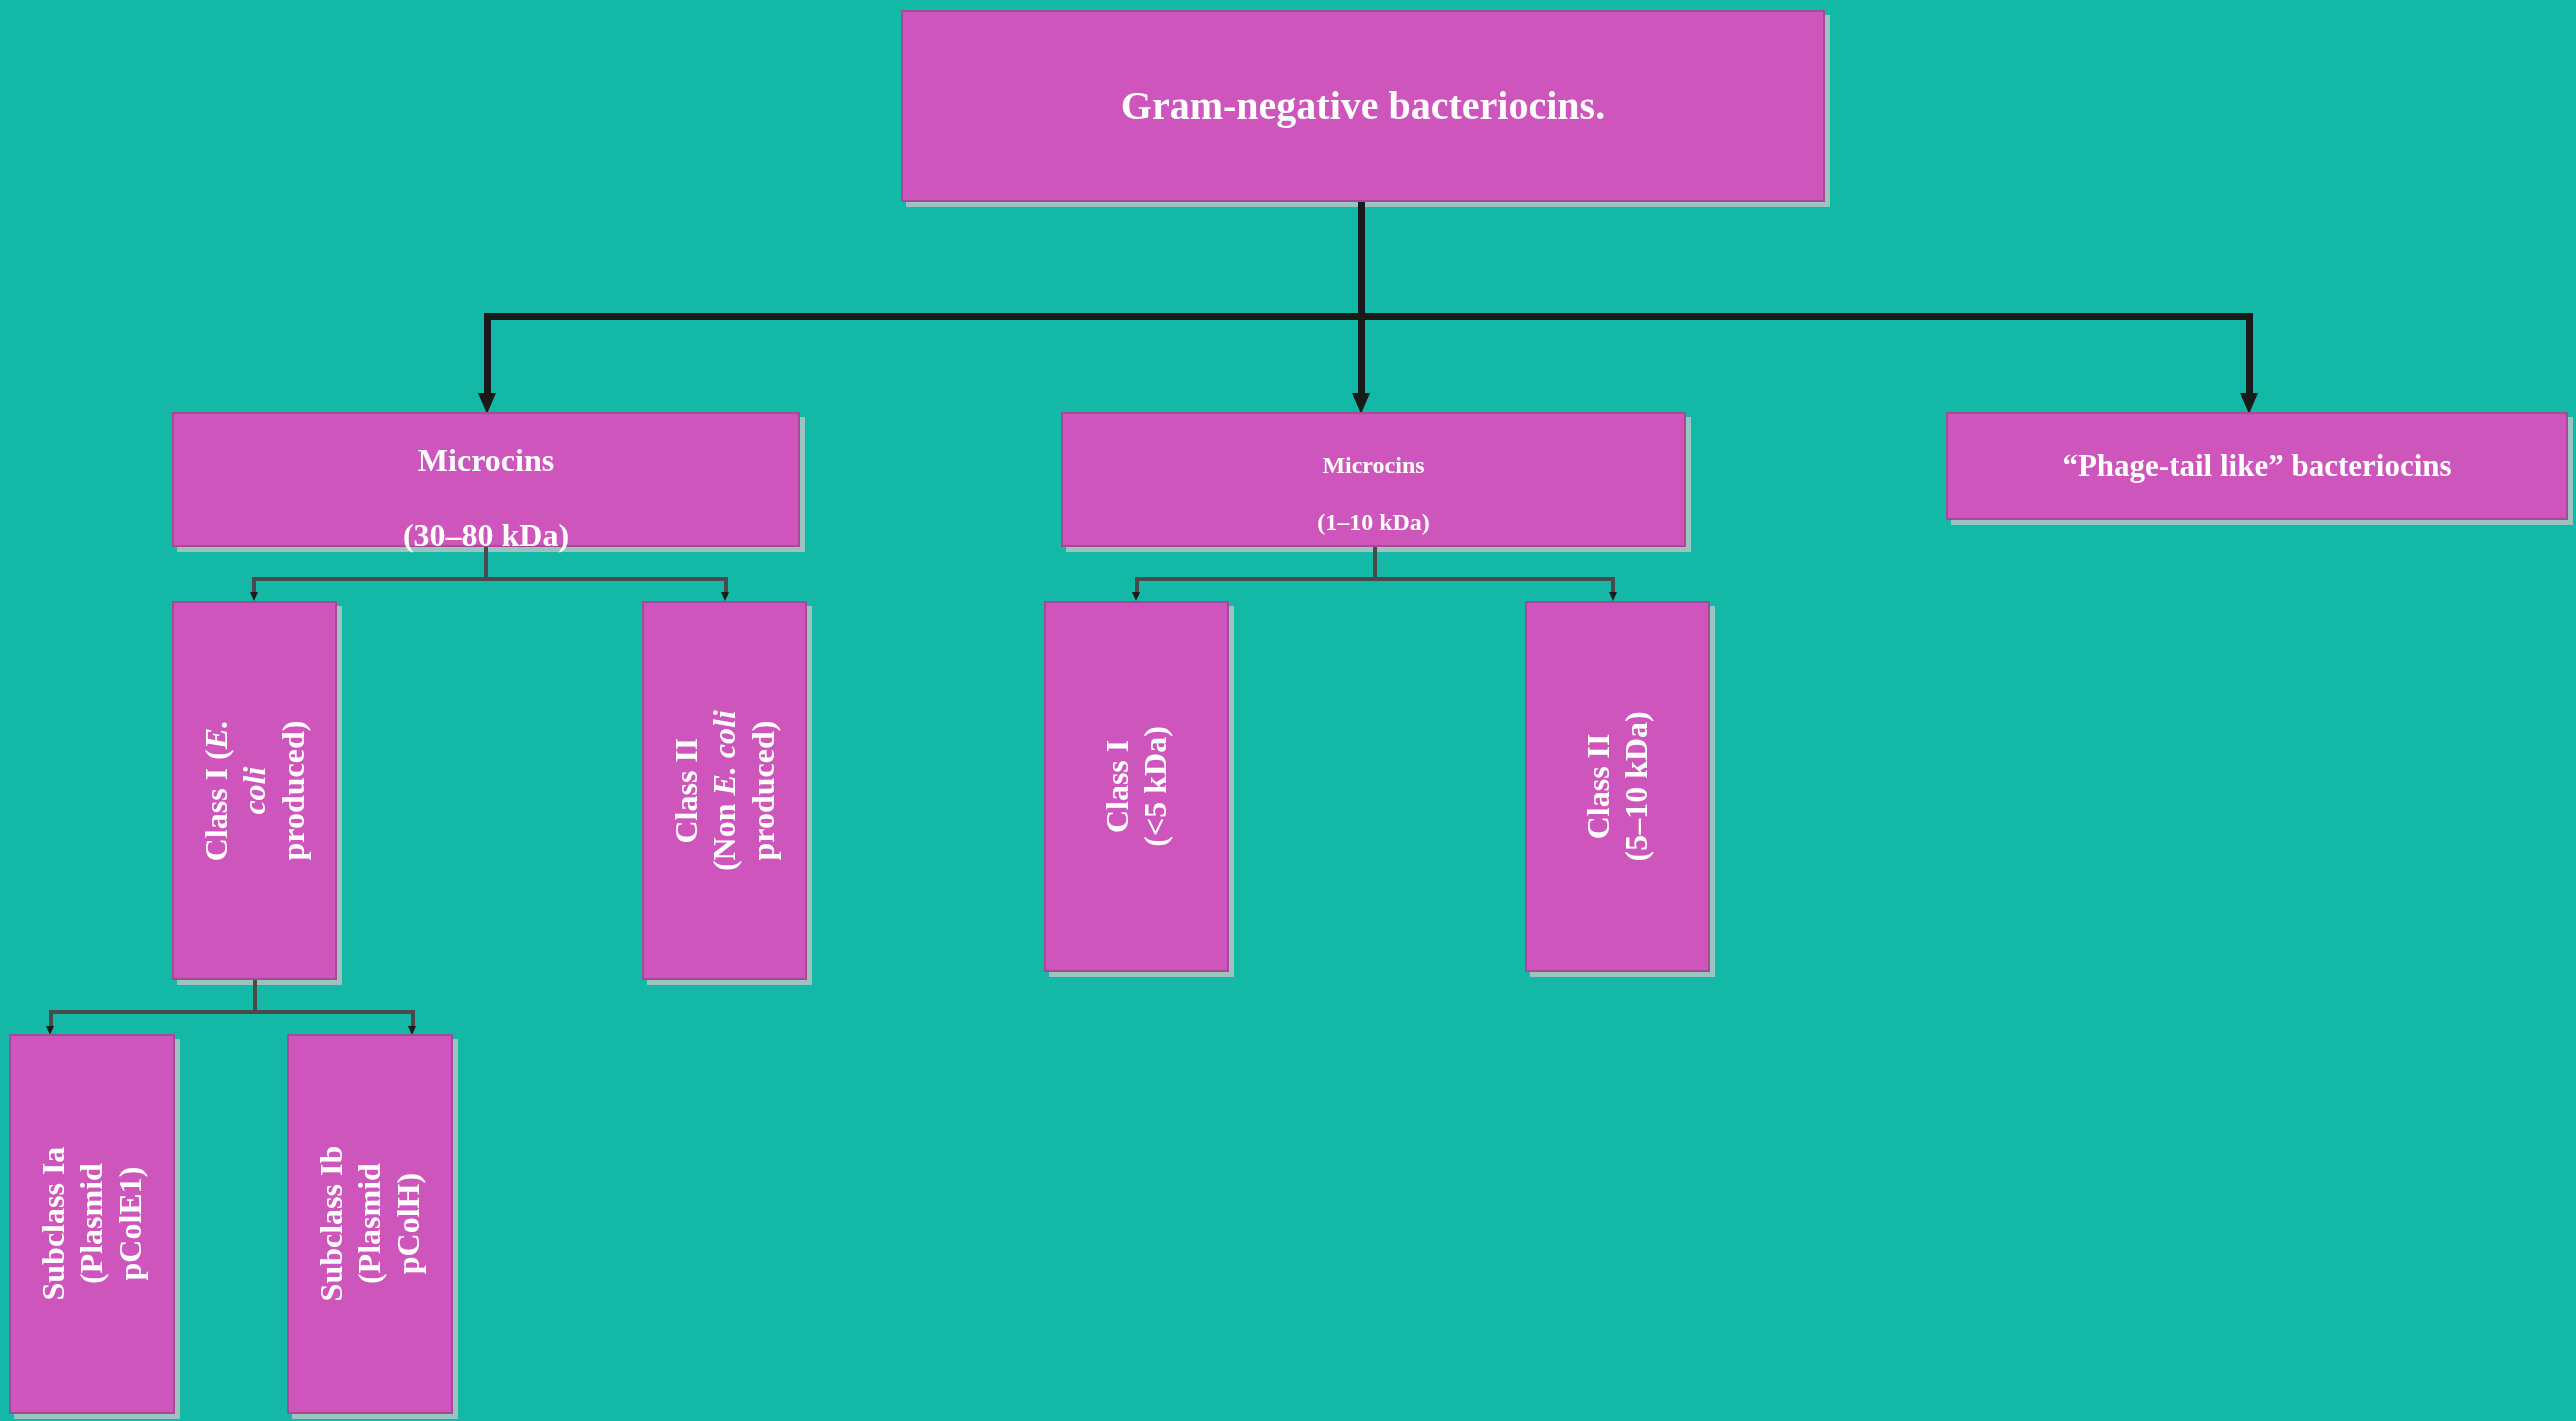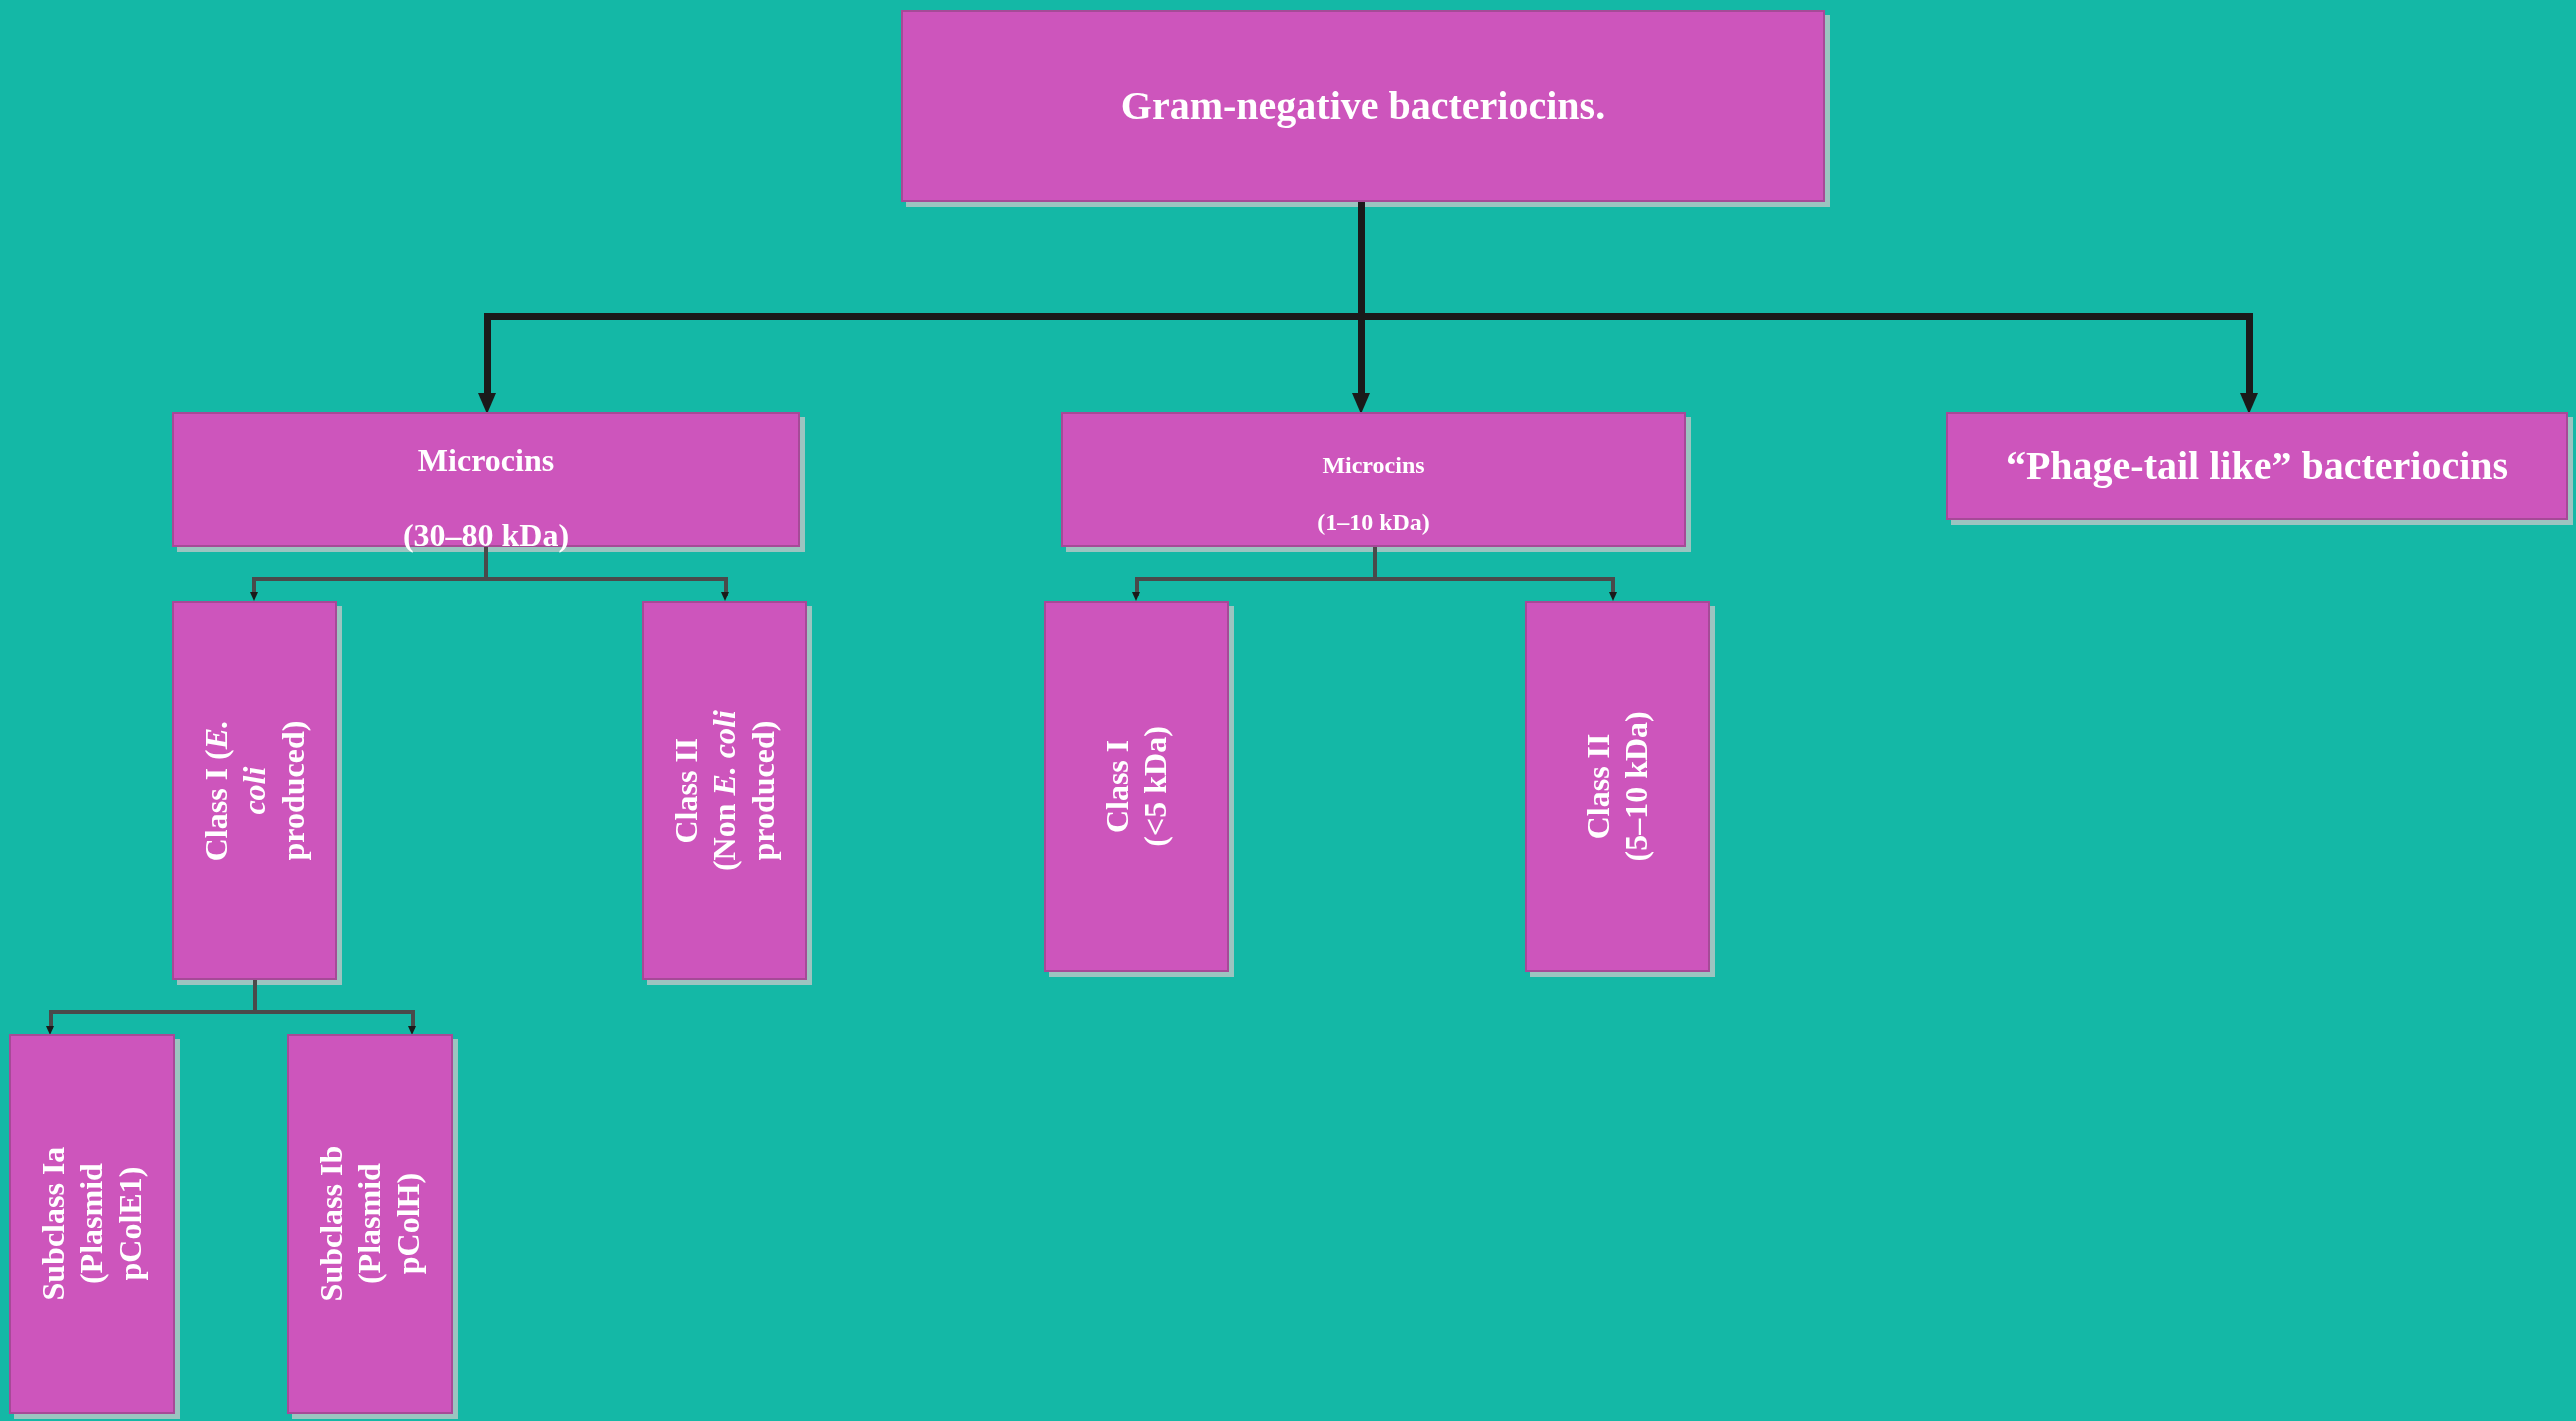--- a/index.html
+++ b/index.html
@@ -105,21 +105,21 @@
     </span>
   </div>
 
   <div class="node" style="left:1061px; top:412px; width:625px; height:135px; font-size:24px;justify-content:center;">
     <span class="txt">
       <span>Microcins</span><br>
       <span>(1–10 kDa)</span>
     </span>
   </div>
 
-  <div class="node" style="left:1946px; top:412px; width:622px; height:108px; font-size:40px;">
+  <div class="node" style="left:1946px; top:412px; width:622px; height:108px; font-size:31px;">
     <span class="txt">“Phage-tail like” bacteriocins</span>
   </div>
 
   <div class="thin-v" style="left:484px; top:547px; width:3.6px; height:32px;"></div>
   <div class="thin-h" style="left:252px; top:577px; width:475px; height:3.6px;"></div>
   <div class="thin-v" style="left:252px; top:577px; width:3.6px; height:18.6px;"></div>
   <div class="arrow-down-sm" style="left:250px; top:592px;"></div>
   <div class="thin-v" style="left:724px; top:577px; width:3.6px; height:18.6px;"></div>
   <div class="arrow-down-sm" style="left:721px; top:592px;"></div>
 

